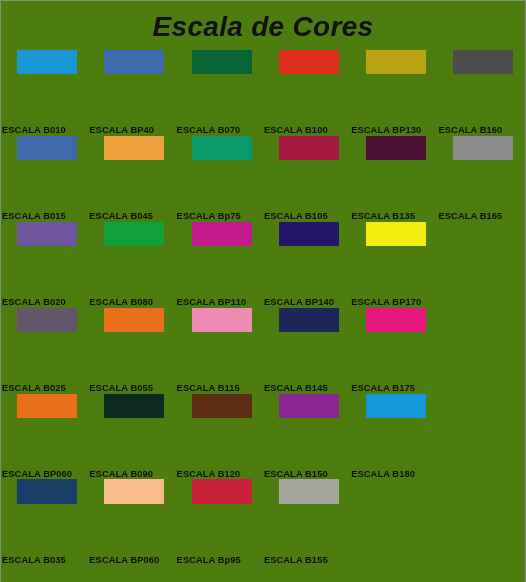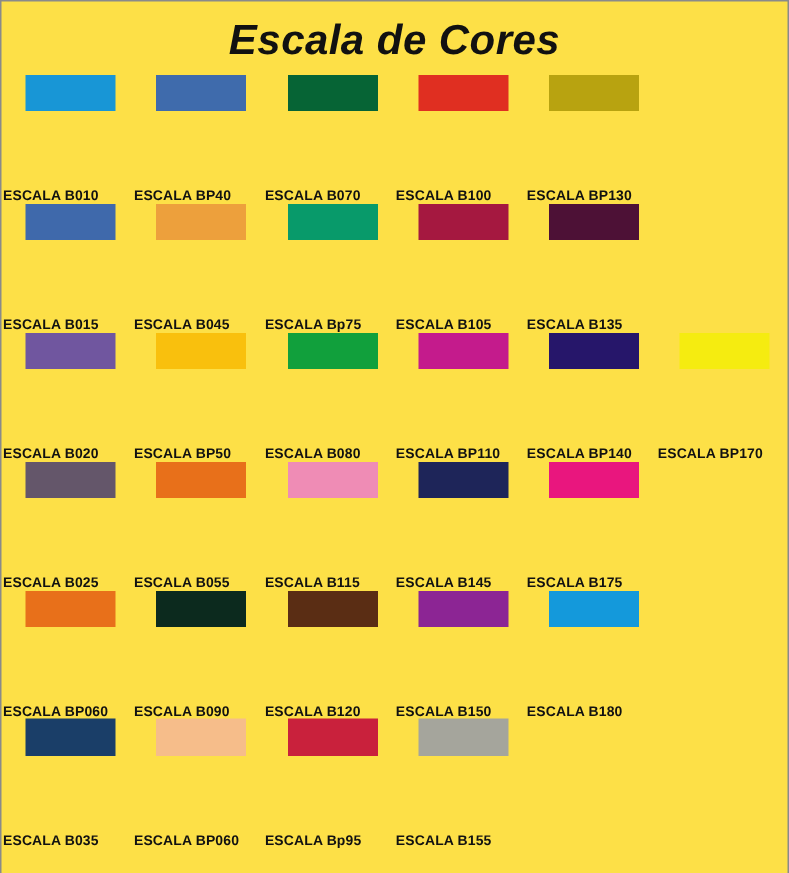--- a/index.html
+++ b/index.html
@@ -13,21 +13,21 @@
     height: 582px;
     overflow: hidden;
     font-family: "Liberation Sans", sans-serif;
     -webkit-font-smoothing: antialiased;
   }
   #page {
     position: relative;
     width: 526px;
     height: 582px;
     box-sizing: border-box;
-    background: #fde047;
+    background: #4d7c0f;
     border: 1px solid #8a8a8a;
     border-bottom: none;
     overflow: hidden;
   }
   #title-bar {
     height: 48px;
     display: flex;
     align-items: center;
     justify-content: center;
     padding-top: 4px;
@@ -105,20 +105,24 @@
           <div class="chip-label">ESCALA B070</div>
         </div>
         <div class="swatch-cell">
           <div class="chip" style="background: rgb(224, 47, 33);"></div>
           <div class="chip-label">ESCALA B100</div>
         </div>
         <div class="swatch-cell">
           <div class="chip" style="background: rgb(184, 163, 16);"></div>
           <div class="chip-label">ESCALA BP130</div>
         </div>
+        <div class="swatch-cell">
+          <div class="chip" style="background: rgb(76, 76, 76);"></div>
+          <div class="chip-label">ESCALA B160</div>
+        </div>
       </div>
       <div class="swatch-row">
         <div class="swatch-cell">
           <div class="chip" style="background: rgb(63, 105, 171);"></div>
           <div class="chip-label">ESCALA B015</div>
         </div>
         <div class="swatch-cell">
           <div class="chip" style="background: rgb(237, 160, 60);"></div>
           <div class="chip-label">ESCALA B045</div>
         </div>
@@ -127,31 +131,31 @@
           <div class="chip-label">ESCALA Bp75</div>
         </div>
         <div class="swatch-cell">
           <div class="chip" style="background: rgb(165, 24, 64);"></div>
           <div class="chip-label">ESCALA B105</div>
         </div>
         <div class="swatch-cell">
           <div class="chip" style="background: rgb(77, 17, 54);"></div>
           <div class="chip-label">ESCALA B135</div>
         </div>
+        <div class="swatch-cell">
+          <div class="chip" style="background: rgb(140, 140, 140);"></div>
+          <div class="chip-label">ESCALA B165</div>
+        </div>
       </div>
       <div class="swatch-row">
         <div class="swatch-cell">
           <div class="chip" style="background: rgb(112, 86, 159);"></div>
           <div class="chip-label">ESCALA B020</div>
         </div>
         <div class="swatch-cell">
-          <div class="chip" style="background: rgb(249, 192, 13);"></div>
-          <div class="chip-label">ESCALA BP50</div>
-        </div>
-        <div class="swatch-cell">
           <div class="chip" style="background: rgb(17, 160, 60);"></div>
           <div class="chip-label">ESCALA B080</div>
         </div>
         <div class="swatch-cell">
           <div class="chip" style="background: rgb(196, 27, 140);"></div>
           <div class="chip-label">ESCALA BP110</div>
         </div>
         <div class="swatch-cell">
           <div class="chip" style="background: rgb(38, 22, 106);"></div>
           <div class="chip-label">ESCALA BP140</div>

